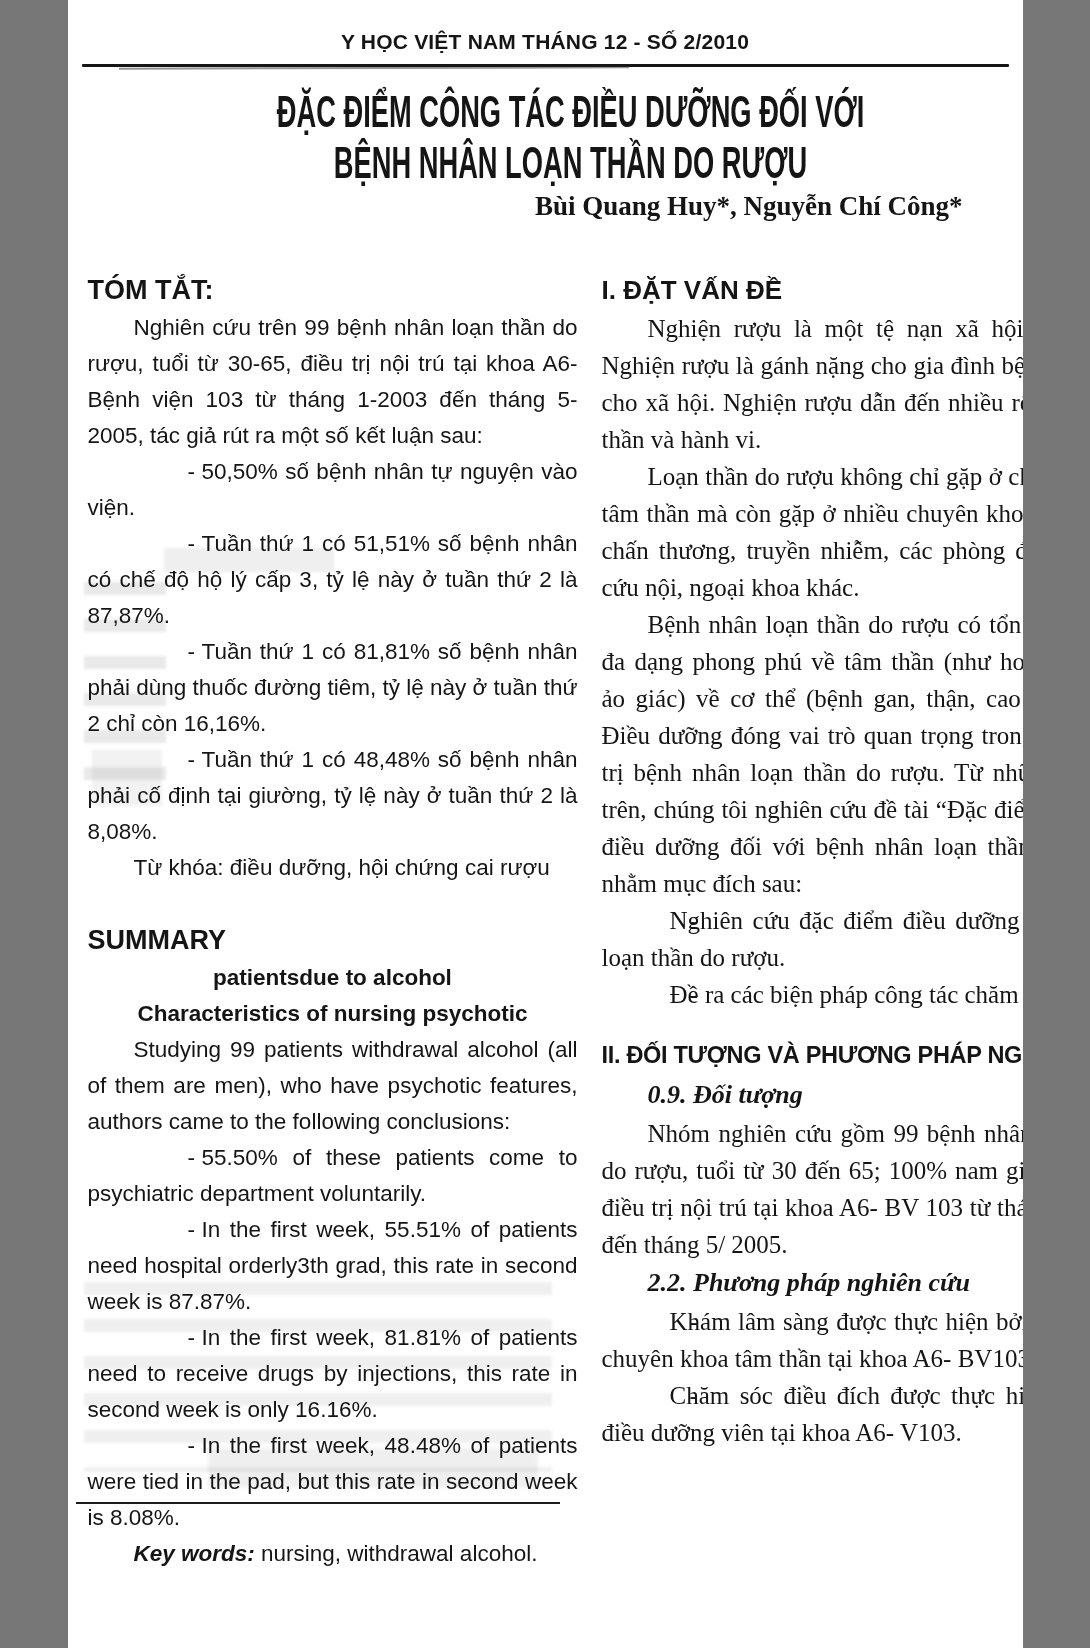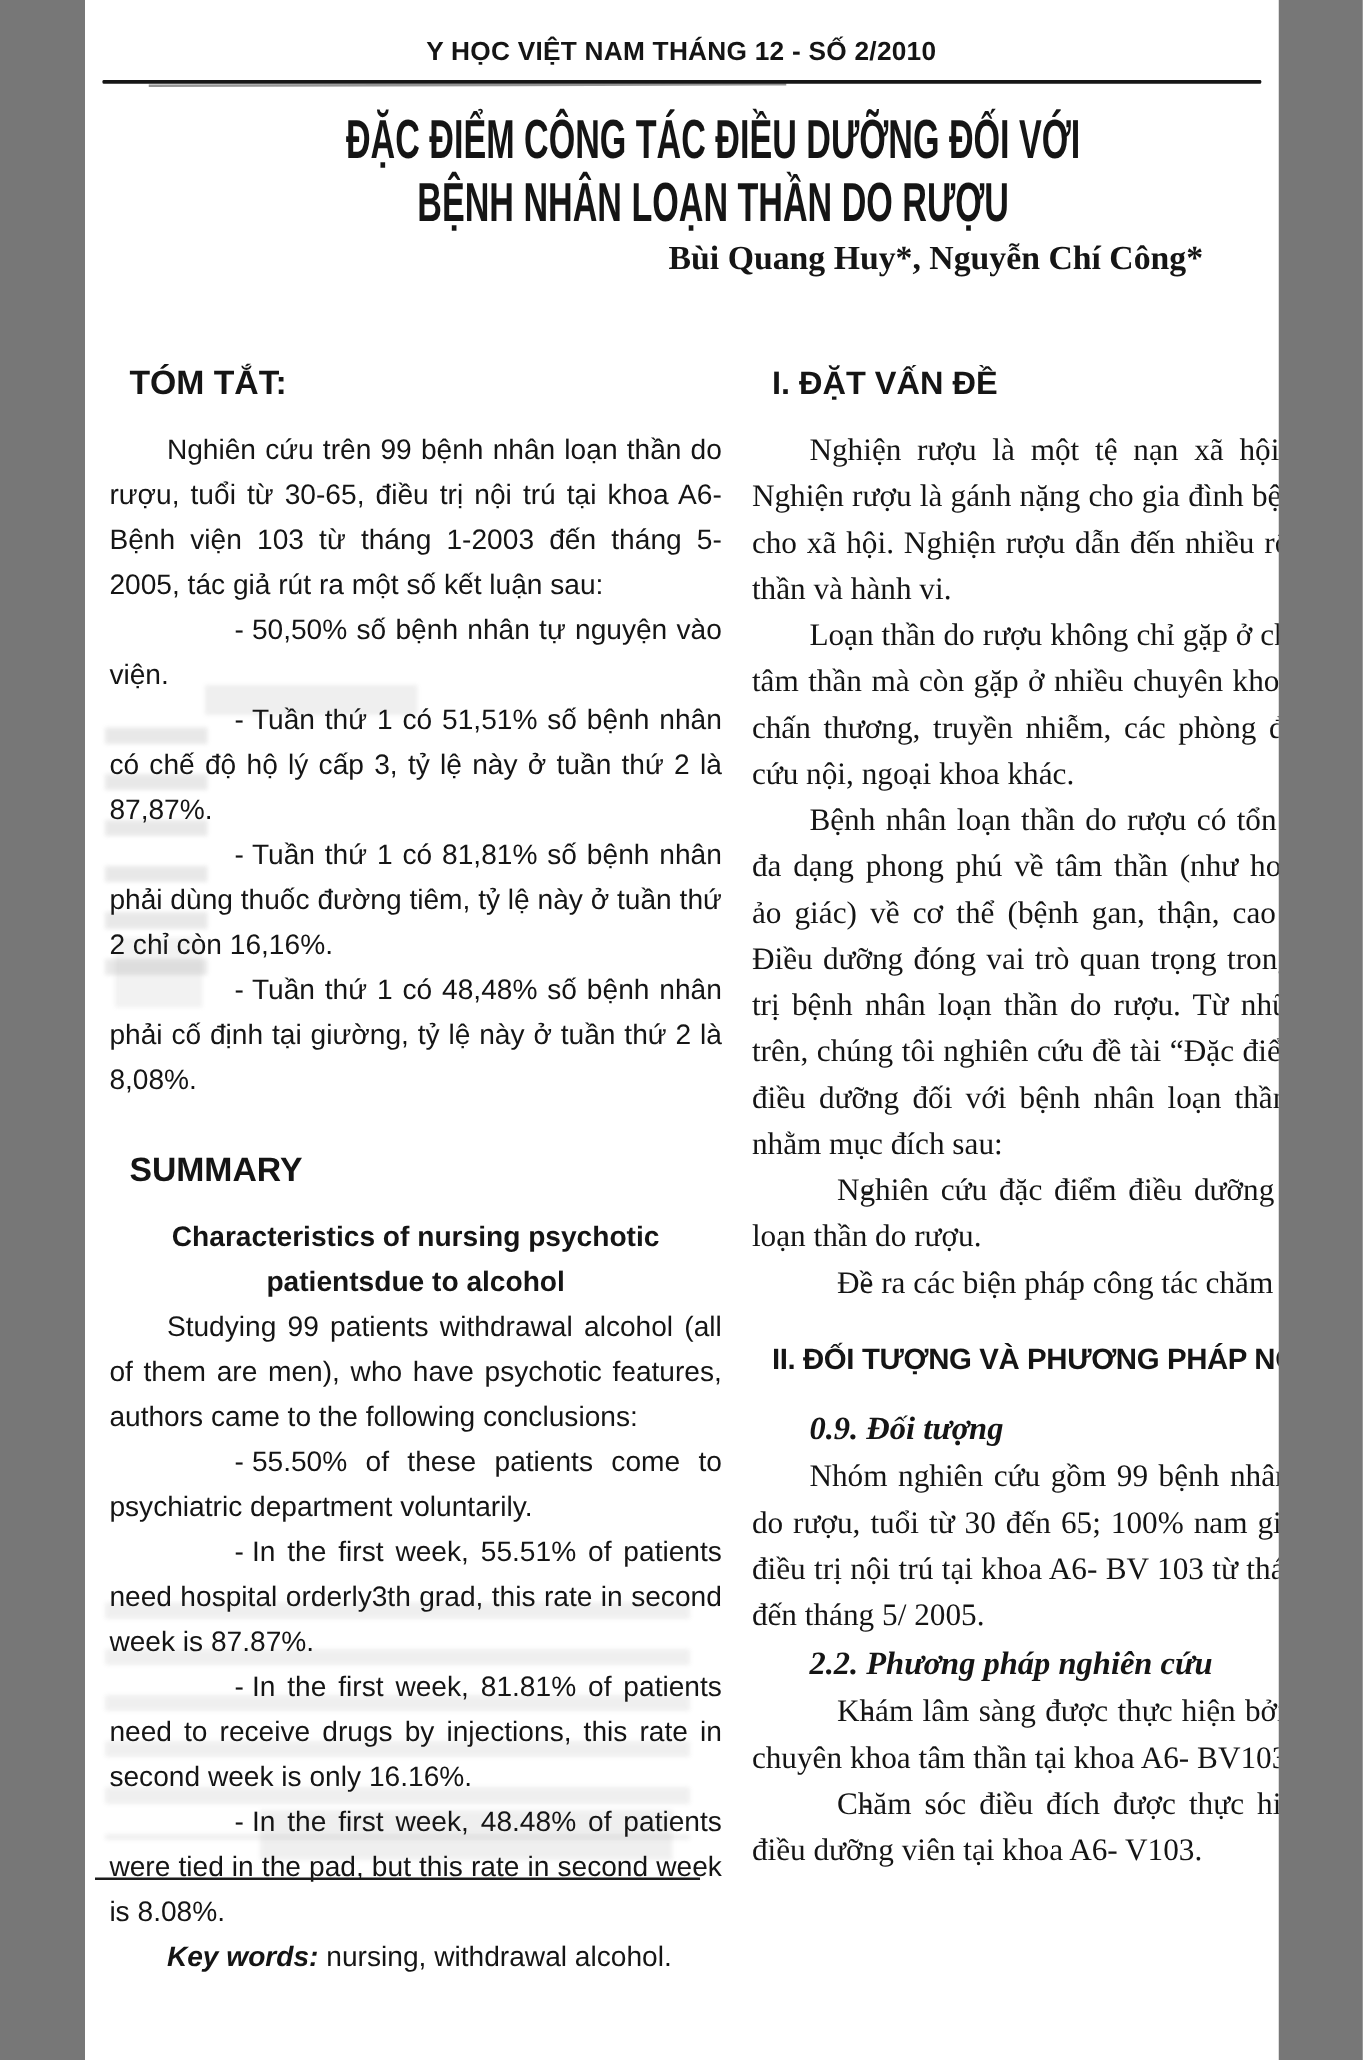--- a/index.html
+++ b/index.html
@@ -51,21 +51,21 @@
   .col-right{
     left:534px;width:534px;
     font-family:"Liberation Serif","DejaVu Serif",serif;
     font-size:25px;line-height:37px;
   }
   p{margin:0;text-align:justify;}
   .indent{text-indent:46px;}
   .h-sans{
     font-family:"Liberation Sans","DejaVu Sans",sans-serif;
     font-weight:bold;font-size:26px;line-height:40px;
-    text-align:left;margin:16px;
+    text-align:left;margin:0;
   }
   .h-sans.big{font-size:27px;}
   .h-sans.fit{font-size:23.5px;letter-spacing:-.3px;white-space:nowrap;}
   .h-serif-italic{
     font-family:"Liberation Serif","DejaVu Serif",serif;
     font-weight:bold;font-style:italic;font-size:26px;line-height:40px;
     text-indent:46px;text-align:left;margin:0;
   }
   .center-b{text-align:center;font-weight:bold;text-indent:0;}
   .bullet{text-indent:50px;}
@@ -129,24 +129,25 @@
 
     <p class="h-sans big">TÓM TẮT:</p>
 
     <p class="indent">Nghiên cứu trên 99 bệnh nhân loạn thần do rượu, tuổi từ 30-65, điều trị nội trú tại khoa A6- Bệnh viện 103 từ tháng 1-2003 đến tháng 5- 2005, tác giả rút ra một số kết luận sau:</p>
 
     <p class="bullet"><span class="dash">-</span><span>50,50% số bệnh nhân tự nguyện vào viện.</span></p>
     <p class="bullet"><span class="dash">-</span><span>Tuần thứ 1 có 51,51% số bệnh nhân có chế độ hộ lý cấp 3, tỷ lệ này ở tuần thứ 2 là 87,87%.</span></p>
     <p class="bullet"><span class="dash">-</span><span>Tuần thứ 1 có 81,81% số bệnh nhân phải dùng thuốc đường tiêm, tỷ lệ này ở tuần thứ 2 chỉ còn 16,16%.</span></p>
     <p class="bullet"><span class="dash">-</span><span>Tuần thứ 1 có 48,48% số bệnh nhân phải cố định tại giường, tỷ lệ này ở tuần thứ 2 là 8,08%.</span></p>
 
+    <p class="indent">Từ khóa: điều dưỡng, hội chứng cai rượu</p>
 
     <p class="h-sans big mt-gap">SUMMARY</p>
+    <p class="center-b">patientsdue to alcohol</p>
     <p class="center-b">Characteristics of nursing psychotic</p>
-    <p class="center-b">patientsdue to alcohol</p>
 
     <p class="indent">Studying 99 patients withdrawal alcohol (all of them are men), who have psychotic features, authors came to the following conclusions:</p>
 
     <p class="bullet"><span class="dash">-</span><span>55.50% of these patients come to psychiatric department voluntarily.</span></p>
     <p class="bullet"><span class="dash">-</span><span>In the first week, 55.51% of patients need hospital orderly3th grad, this rate in second week is 87.87%.</span></p>
     <p class="bullet"><span class="dash">-</span><span>In the first week, 81.81% of patients need to receive drugs by injections, this rate in second week is only 16.16%.</span></p>
     <p class="bullet"><span class="dash">-</span><span>In the first week, 48.48% of patients were tied in the pad, but this rate in second week is 8.08%.</span></p>
 
     <p class="indent"><span class="kw-label">Key words:</span><span> nursing, withdrawal alcohol.</span></p>
   </div>

